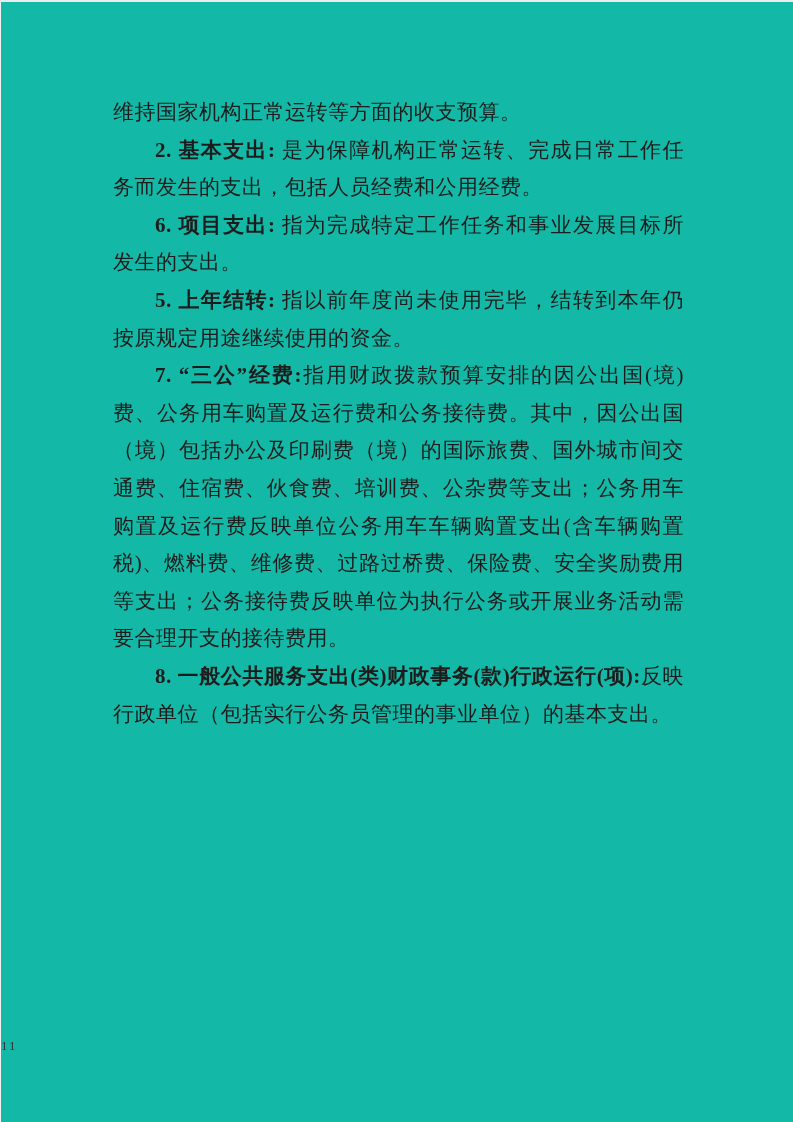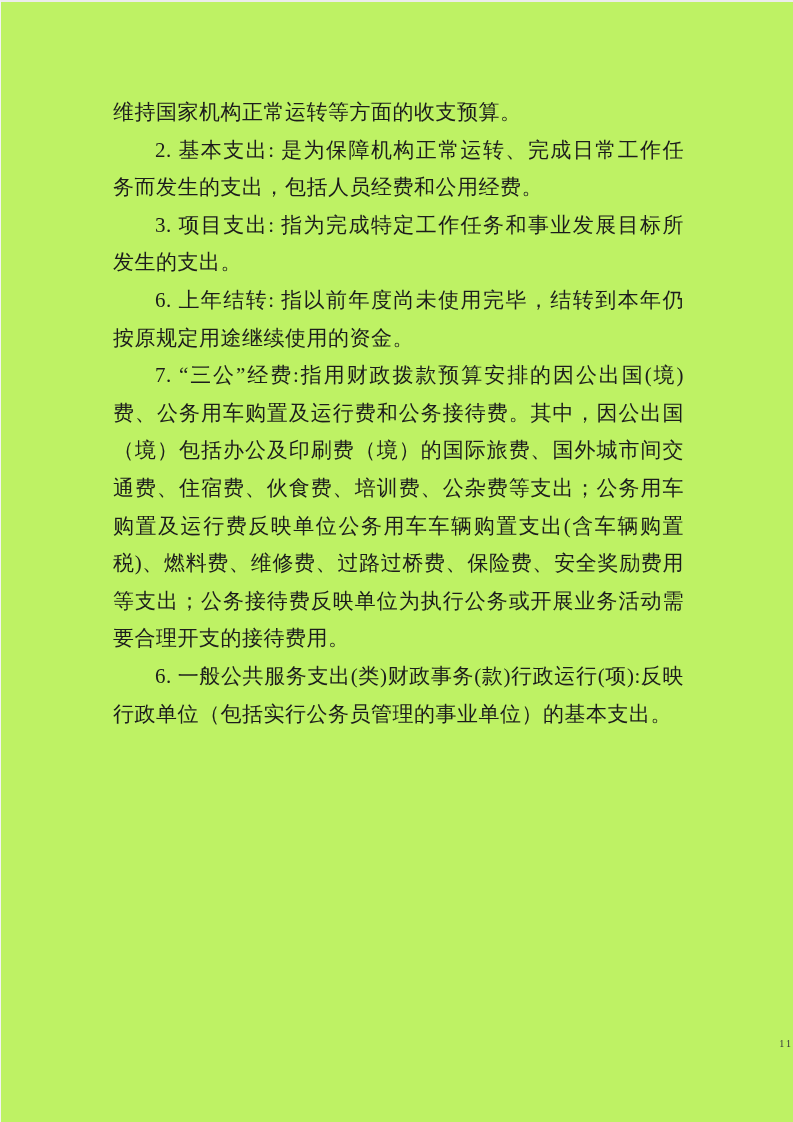--- a/index.html
+++ b/index.html
@@ -13,21 +13,21 @@
     position: relative;
     font-family: "Liberation Serif", "DejaVu Serif", serif;
     overflow: hidden;
   }
   .page {
     position: absolute;
     left: 0;
     top: 0;
     width: 793px;
     height: 1122px;
-    background: #bef264;
+    background: #14b8a6;
     border-top: 2px solid #ececec;
     border-left: 1px solid #f3f3f3;
     box-sizing: border-box;
   }
   .text-block {
     position: absolute;
     left: 112px;
     top: 92px;
     width: 571px;
     font-size: 21px;
@@ -39,39 +39,39 @@
     margin: 0;
     padding: 0;
     line-height: 37.6px;
     letter-spacing: 0.5px;
     word-break: break-all;
   }
   .text-block p.para.indent {
     text-indent: 2em;
   }
   .seg.bold {
-    font-weight: normal;
+    font-weight: bold;
   }
   .footer-pagenum {
     position: absolute;
     left: 0;
     top: 1036px;
     width: 100%;
-    text-align: right;
-    font-size: 10px;
+    text-align: left;
+    font-size: 13px;
     letter-spacing: 2px;
     color: #33333f;
   }
 </style>
 </head>
 <body>
 
 <div class="page">
   <div class="text-block">
       <p class="para"><span class="seg">维持国家机构正常运转等方面的收支预算。</span></p>
       <p class="para indent"><span class="seg bold">2. 基本支出: </span><span class="seg">是为保障机构正常运转、完成日常工作任务而发生的支出，包括人员经费和公用经费。</span></p>
-      <p class="para indent"><span class="seg bold">3. 项目支出: </span><span class="seg">指为完成特定工作任务和事业发展目标所发生的支出。</span></p>
-      <p class="para indent"><span class="seg bold">6. 上年结转: </span><span class="seg">指以前年度尚未使用完毕，结转到本年仍按原规定用途继续使用的资金。</span></p>
+      <p class="para indent"><span class="seg bold">6. 项目支出: </span><span class="seg">指为完成特定工作任务和事业发展目标所发生的支出。</span></p>
+      <p class="para indent"><span class="seg bold">5. 上年结转: </span><span class="seg">指以前年度尚未使用完毕，结转到本年仍按原规定用途继续使用的资金。</span></p>
       <p class="para indent"><span class="seg bold">7. “三公”经费:</span><span class="seg">指用财政拨款预算安排的因公出国(境)费、公务用车购置及运行费和公务接待费。其中，因公出国（境）包括办公及印刷费（境）的国际旅费、国外城市间交通费、住宿费、伙食费、培训费、公杂费等支出；公务用车购置及运行费反映单位公务用车车辆购置支出(含车辆购置税)、燃料费、维修费、过路过桥费、保险费、安全奖励费用等支出；公务接待费反映单位为执行公务或开展业务活动需要合理开支的接待费用。</span></p>
-      <p class="para indent"><span class="seg bold">6. 一般公共服务支出(类)财政事务(款)行政运行(项):</span><span class="seg">反映行政单位（包括实行公务员管理的事业单位）的基本支出。</span></p>
+      <p class="para indent"><span class="seg bold">8. 一般公共服务支出(类)财政事务(款)行政运行(项):</span><span class="seg">反映行政单位（包括实行公务员管理的事业单位）的基本支出。</span></p>
     </div>
   <div class="footer-pagenum">11</div>
 </div>
 
 </body></html>

